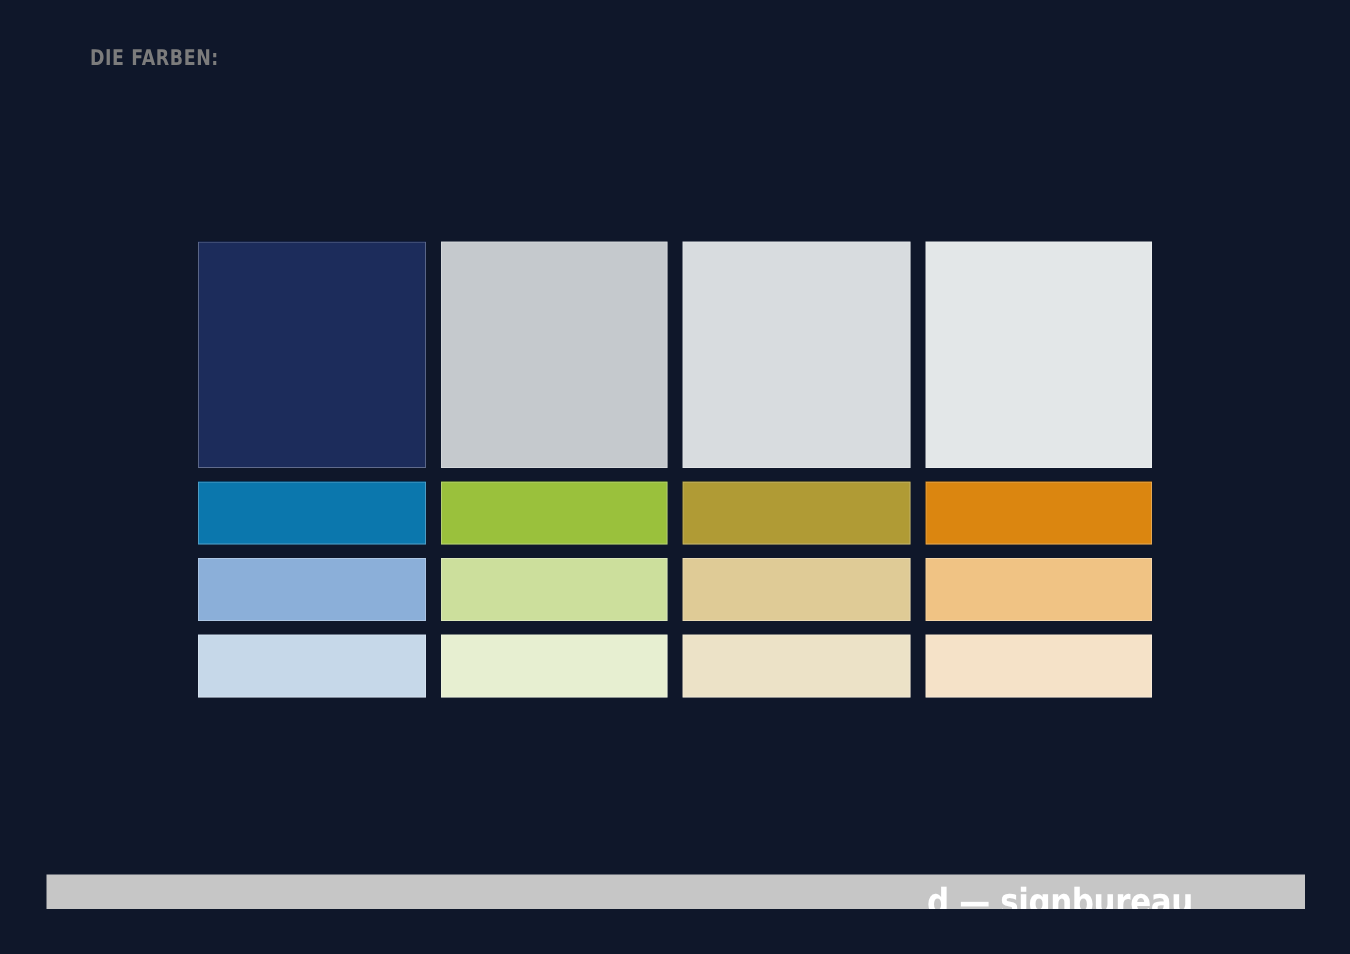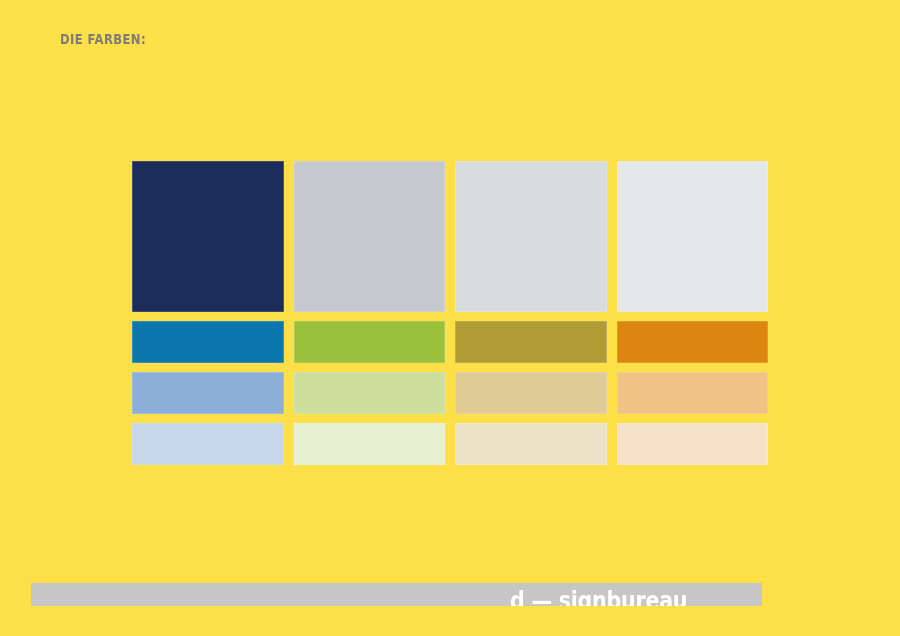--- a/index.html
+++ b/index.html
@@ -74,25 +74,24 @@
     inset: 0;
     pointer-events: none;
     box-shadow: inset 0 0 0 0.6px rgba(255,255,255,0.30);
   }
 
   
   #footer-bar {
     position: absolute;
     left: 31px;
     top: 583px;
-    width: 703px;
+    width: 839px;
     height: 23px;
     background: #c6c6c6;
     overflow: hidden;
-    padding-left: 28px;
   }
 
   #footer-logo {
     position: absolute;
     right: 46px;
     top: 6px;
     height: 17px;
     overflow: hidden;
     display: flex;
     align-items: flex-start;
@@ -106,21 +105,21 @@
     letter-spacing: -0.3px;
     color: #ffffff;
     transform: scaleX(0.86);
     transform-origin: left top;
     white-space: nowrap;
   }
 </style>
 </head>
 <body>
 
-<div id="slide" style="background: #fde047;">
+<div id="slide" style="background: #0f172a;">
 
   <div id="page-title" style="color: rgb(124, 124, 124);">DIE FARBEN:</div>
 
   <div id="palette">
       <div class="palette-row row-primary">
         <div class="swatch" style="background: rgb(28, 44, 91);"></div>
         <div class="swatch" style="background: rgb(197, 201, 205);"></div>
         <div class="swatch" style="background: rgb(216, 220, 223);"></div>
         <div class="swatch" style="background: rgb(227, 231, 232);"></div>
       </div>

